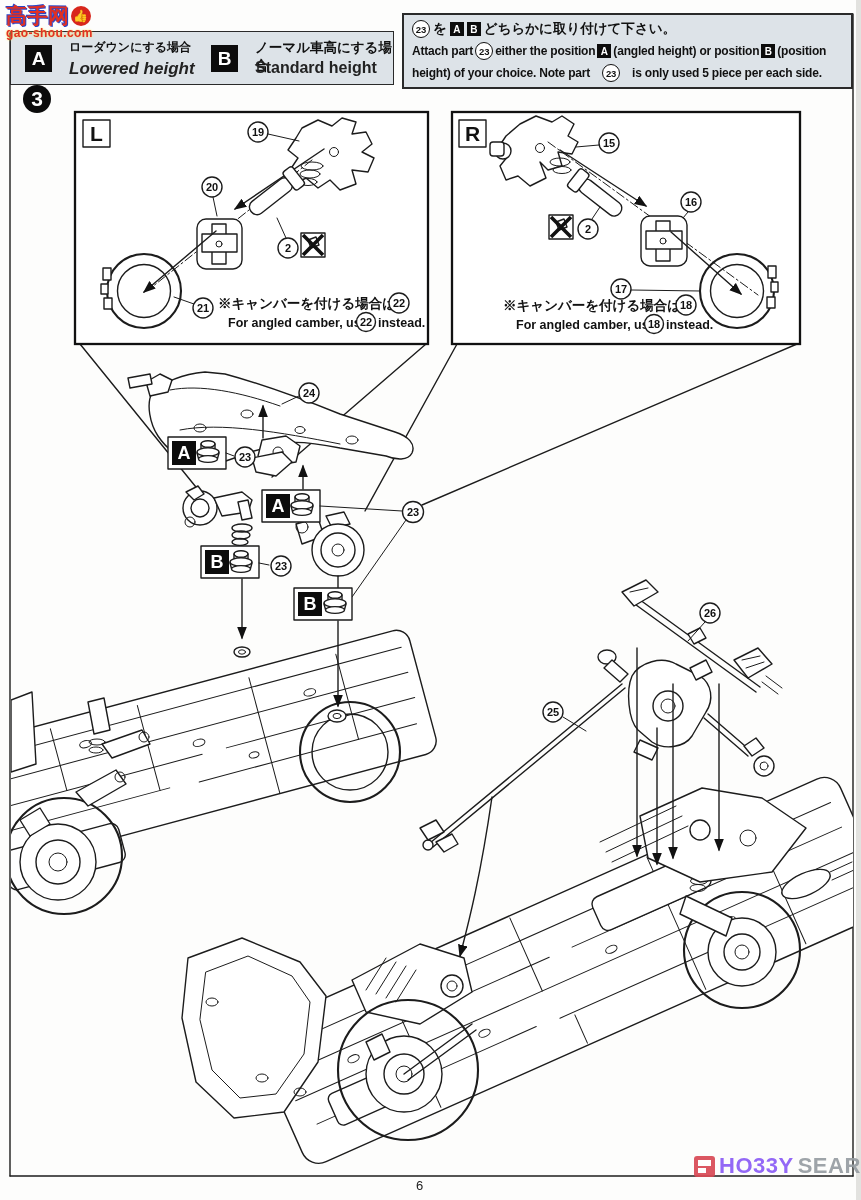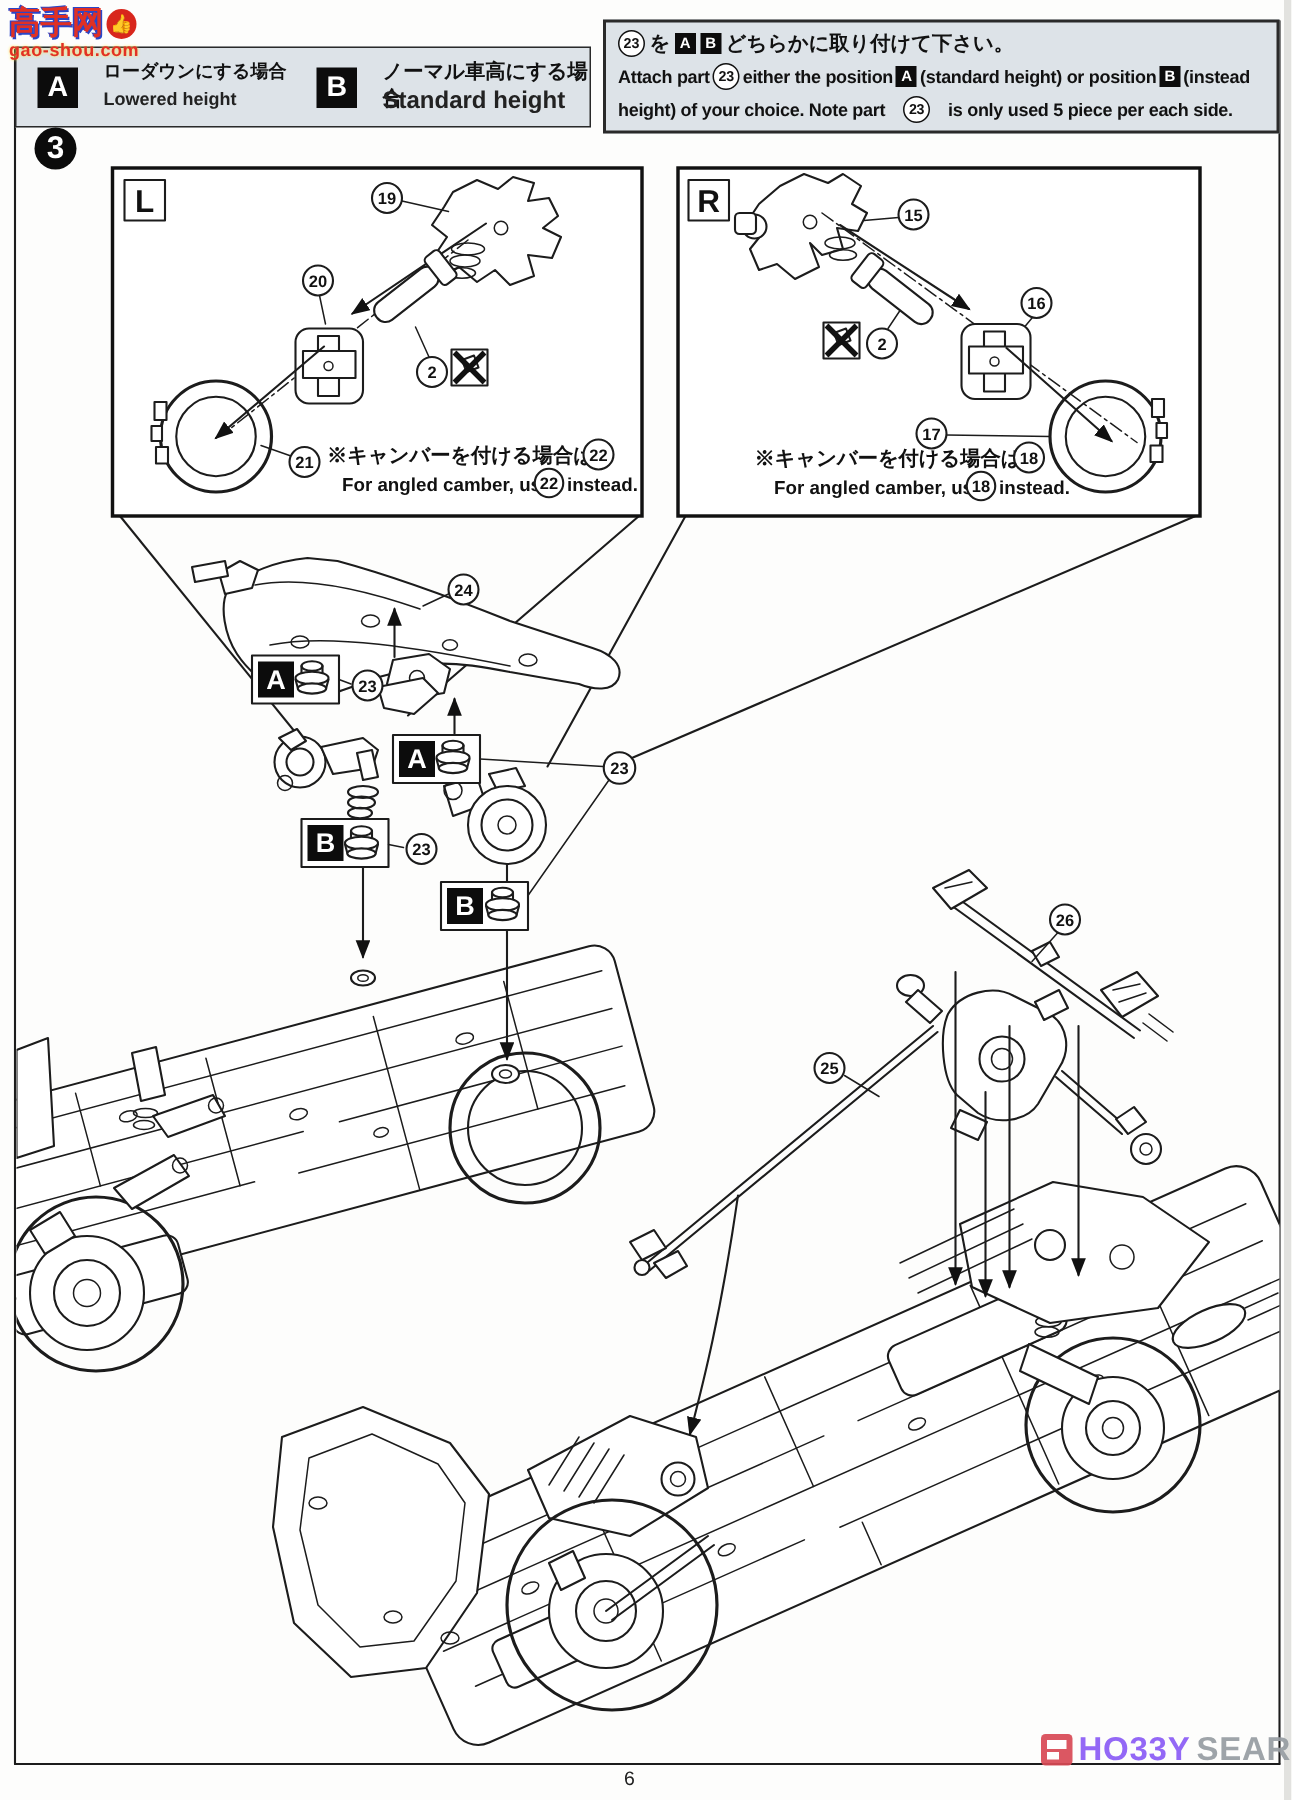--- a/index.html
+++ b/index.html
@@ -413,42 +413,42 @@
       <text x="516" y="329" class="noteen">For angled camber, use</text>
       <circle cx="654" cy="324" r="9.5" class="lnw"></circle>
       <text x="654" y="328" class="pnum">18</text>
       <text x="666" y="329" class="noteen">instead.</text>
     </g>
   </svg>
 
   <div class="abs hbar" style="left:10px;top:31px;width:384px;height:54px;">
     <div class="abs sq sq-lg" style="left:14px;top:13px;">A</div>
     <div class="abs jp" style="left:58px;top:7px;font-size:12px;">ローダウンにする場合</div>
-    <div class="abs en" style="left:58px;top:27px;font-size:12px;">Lowered height</div>
+    <div class="abs en" style="left:58px;top:27px;font-size:17px;font-style:italic;">Lowered height</div>
     <div class="abs sq sq-lg" style="left:200px;top:13px;">B</div>
     <div class="abs jp" style="left:244px;top:7px;font-size:13.5px;">ノーマル車高にする場合</div>
     <div class="abs en" style="left:244px;top:27px;font-size:16px;">Standard height</div>
   </div>
 
   <div class="abs hbar" style="left:402px;top:13px;width:451px;height:76px;border-width:2.2px;">
     <div class="abs noteline" style="left:8px;top:5px;font-size:13.5px;">
       <span class="circ">23</span>
         <span>を</span>
       <span class="sq sq-sm">A</span>
       <span class="sq sq-sm">B</span>
       <span>どちらかに取り付けて下さい。</span>
     </div>
     <div class="abs noteline" style="left:8px;top:27px;font-size:12px;gap:2px;letter-spacing:-0.2px;">
       <span>Attach part</span>
       <span class="circ">23</span>
       <span>either the position</span>
       <span class="sq sq-sm">A</span>
-      <span>(standard height) or position</span>
+      <span>(angled height) or position</span>
       <span class="sq sq-sm">B</span>
-      <span>(instead</span>
+      <span>(position</span>
     </div>
     <div class="abs noteline" style="left:8px;top:49px;font-size:12px;gap:12px;letter-spacing:-0.2px;">
       <span>height) of your choice. Note part</span>
       <span class="circ">23</span>
       <span>is only used 5 piece per each side.</span>
     </div>
   </div>
 
   <div class="abs stepnum" style="left:23px;top:85px;">3</div>
 

